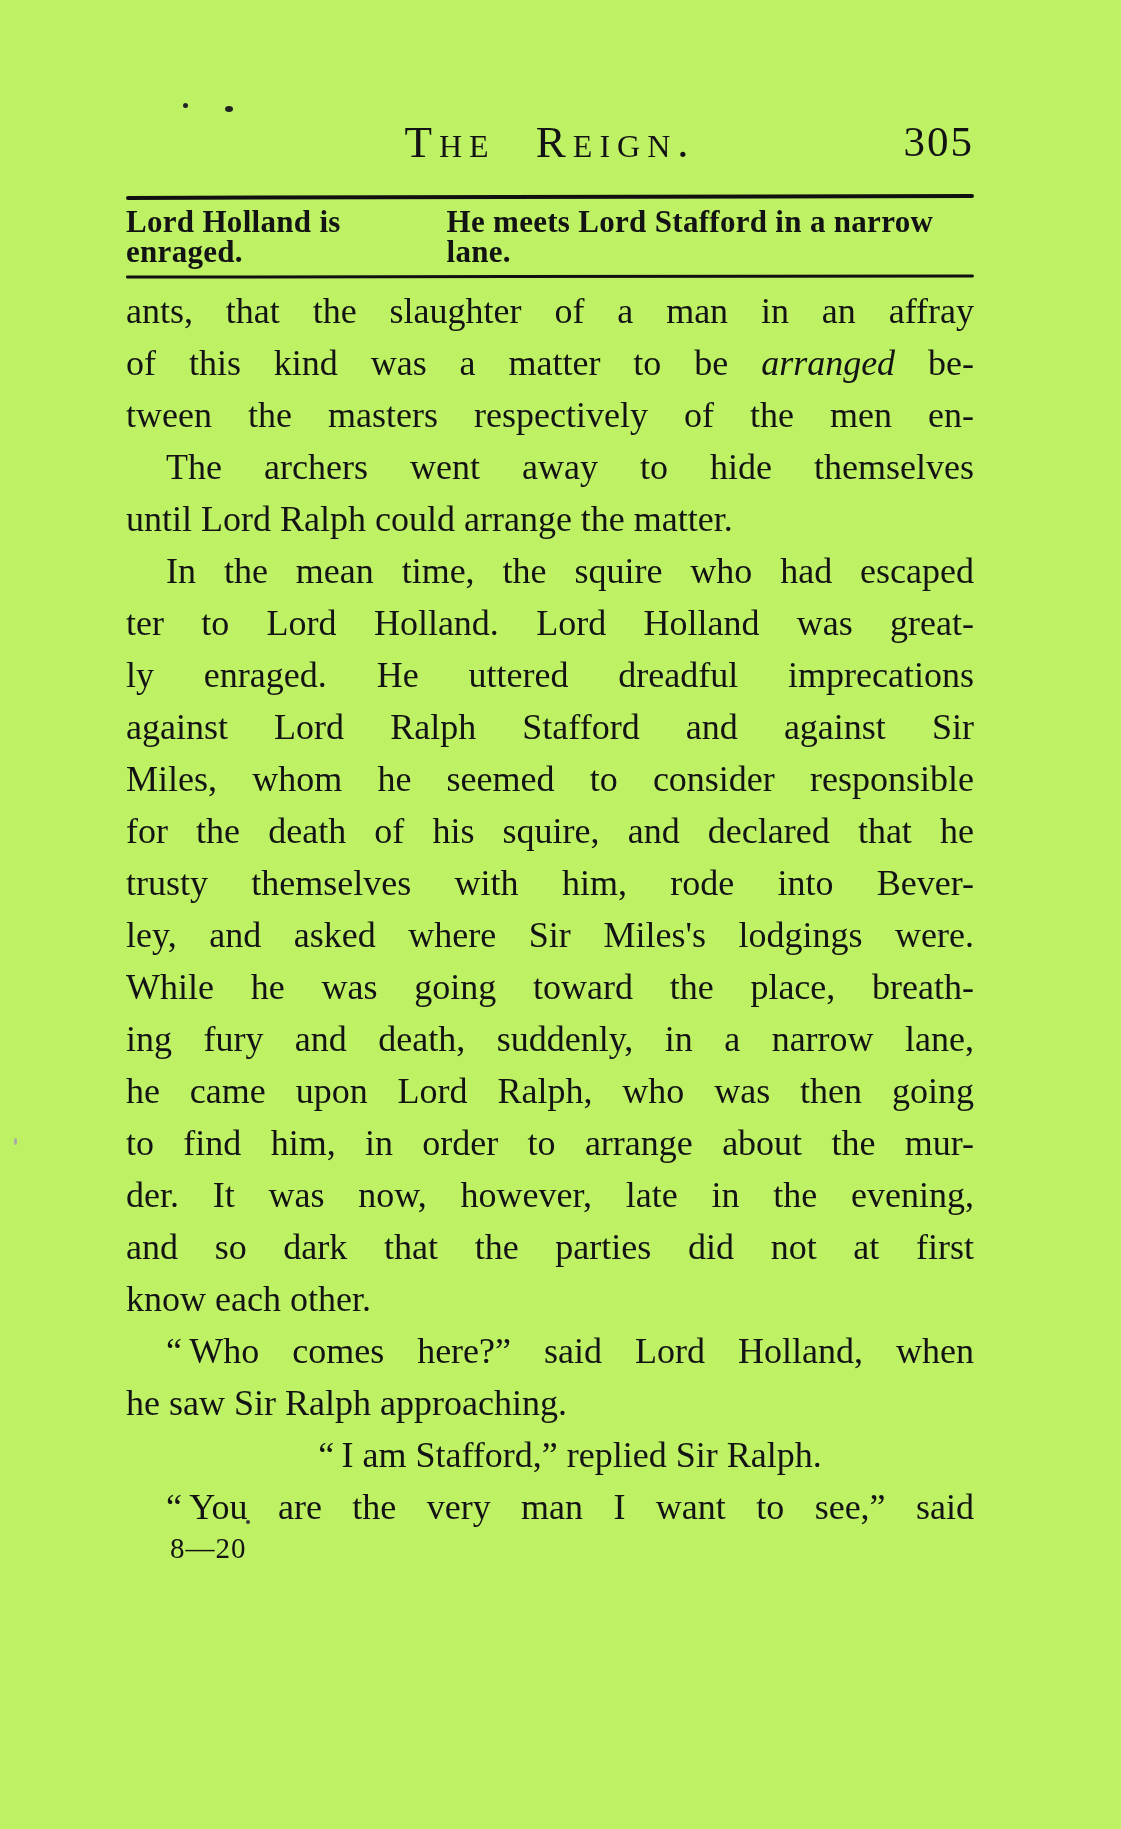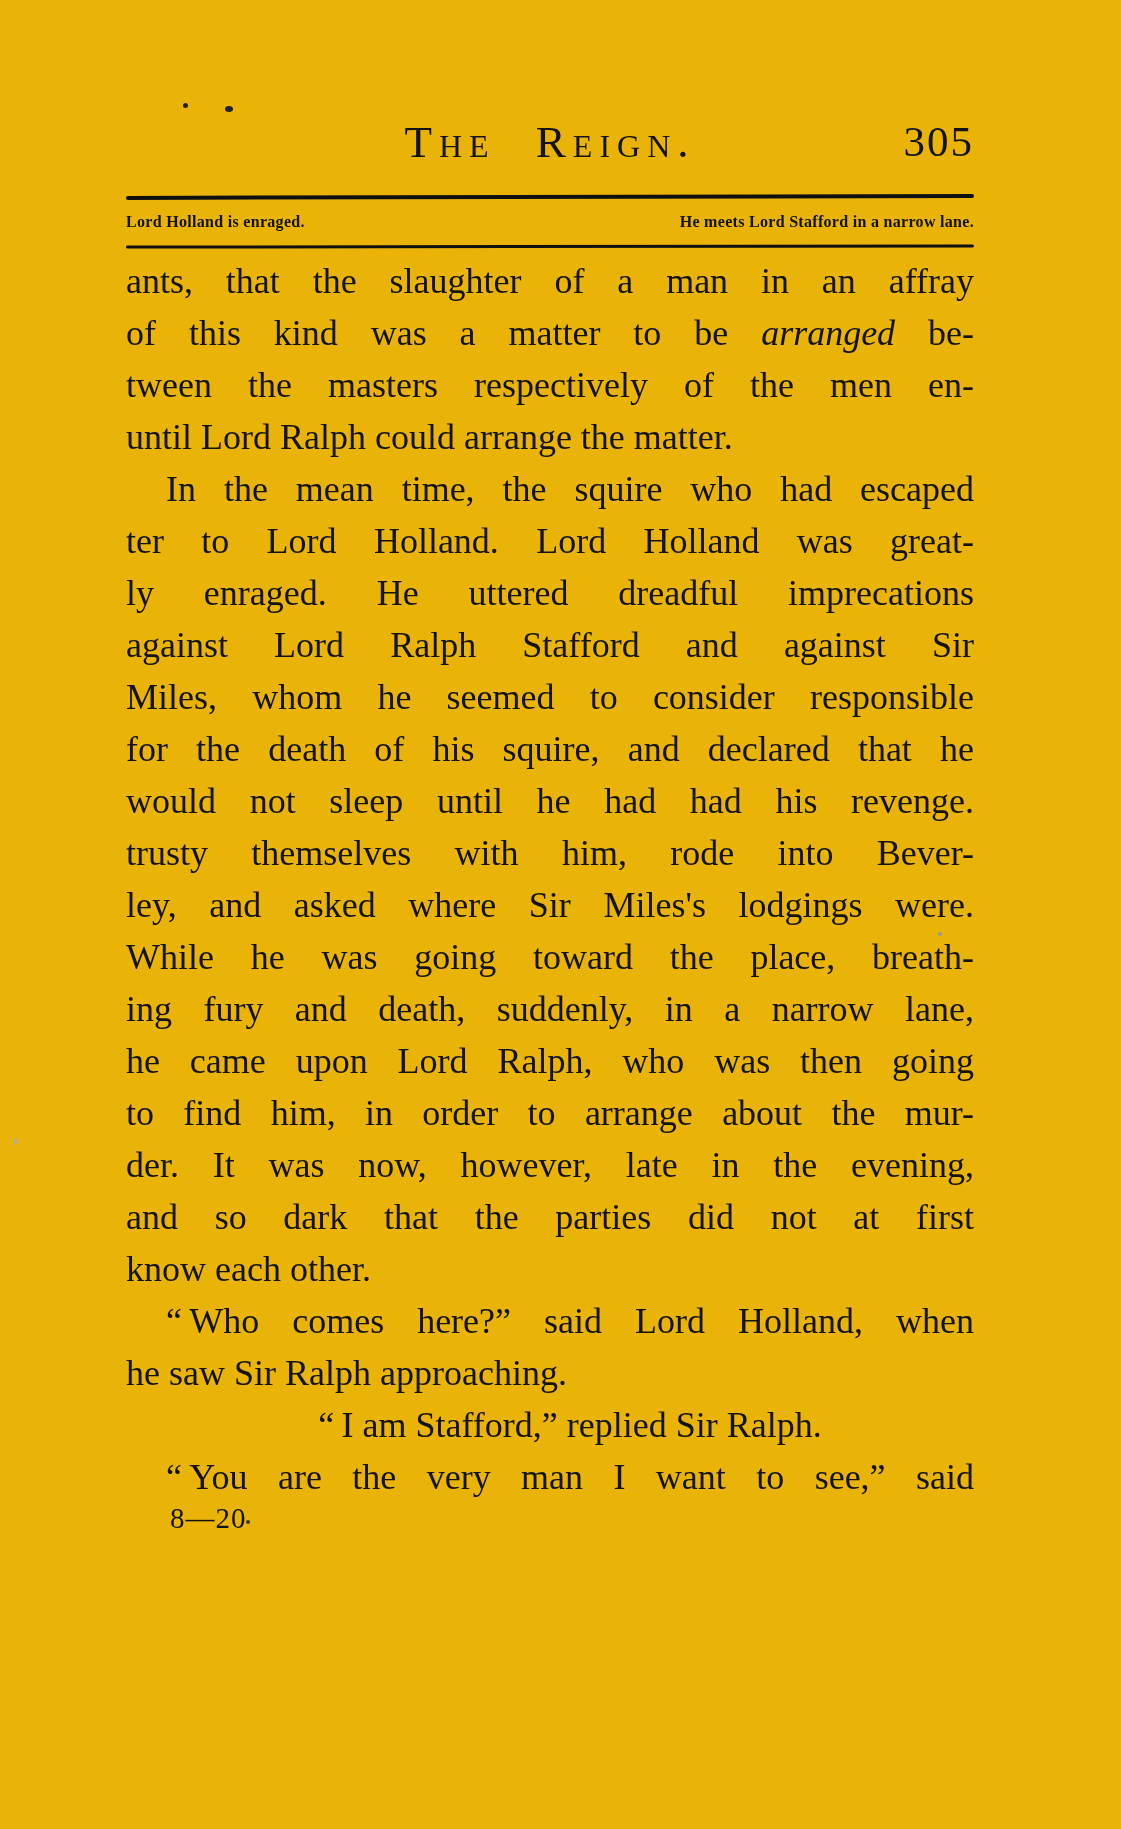--- a/index.html
+++ b/index.html
@@ -4,21 +4,21 @@
 <style>
   html, body {
     margin: 0;
     padding: 0;
     background: #e8e8e8;
   }
   .page {
     position: relative;
     width: 1121px;
     height: 1829px;
-    background: #eab308;
+    background: #bef264;
     color: #131313;
     font-family: "Liberation Serif", serif;
     overflow: hidden;
   }
   .col {
     position: absolute;
     left: 126px;
     top: 0;
     width: 848px;
   }
@@ -57,21 +57,21 @@
   .rule-bottom {
     margin-top: 8px;
     height: 3px;
     transform: rotate(-0.08deg);
   }
   
   .caption-row {
     margin-top: 8px;
     display: flex;
     justify-content: space-between;
-    font-size: 16px;
+    font-size: 31px;
     line-height: 30px;
     font-weight: 700;
     letter-spacing: 0.3px;
   }
   
   .body-text {
     margin-top: 7px;
     font-size: 36px;
   }
   .line {
@@ -128,28 +128,28 @@
       <span>Lord Holland is enraged.</span>
       <span>He meets Lord Stafford in a narrow lane.</span>
     </div>
 
     <div class="rule rule-bottom"></div>
 
     <main class="body-text">
         <div class="line j"><span>ants, that the slaughter of a man in an affray</span></div>
         <div class="line j"><span>of this kind was a matter to be </span><span class="it">arranged</span><span> be-</span></div>
         <div class="line j"><span>tween the masters respectively of the men en-</span></div>
+        <div class="line j ind"><span>The archers went away to hide themselves</span></div>
         <div class="line"><span>until Lord Ralph could arrange the matter.</span></div>
         <div class="line j ind"><span>In the mean time, the squire who had escaped</span></div>
         <div class="line j"><span>ter to Lord Holland. Lord Holland was great-</span></div>
         <div class="line j"><span>ly enraged. He uttered dreadful imprecations</span></div>
         <div class="line j"><span>against Lord Ralph Stafford and against Sir</span></div>
         <div class="line j"><span>Miles, whom he seemed to consider responsible</span></div>
         <div class="line j"><span>for the death of his squire, and declared that he</span></div>
-        <div class="line j"><span>would not sleep until he had had his revenge.</span></div>
         <div class="line j"><span>trusty themselves with him, rode into Bever-</span></div>
         <div class="line j"><span>ley, and asked where Sir Miles's lodgings were.</span></div>
         <div class="line j"><span>While he was going toward the place, breath-</span></div>
         <div class="line j"><span>ing fury and death, suddenly, in a narrow lane,</span></div>
         <div class="line j"><span>he came upon Lord Ralph, who was then going</span></div>
         <div class="line j"><span>to find him, in order to arrange about the mur-</span></div>
         <div class="line j"><span>der. It was now, however, late in the evening,</span></div>
         <div class="line j"><span>and so dark that the parties did not at first</span></div>
         <div class="line"><span>know each other.</span></div>
         <div class="line j ind"><span>“ Who comes here?” said Lord Holland, when</span></div>

